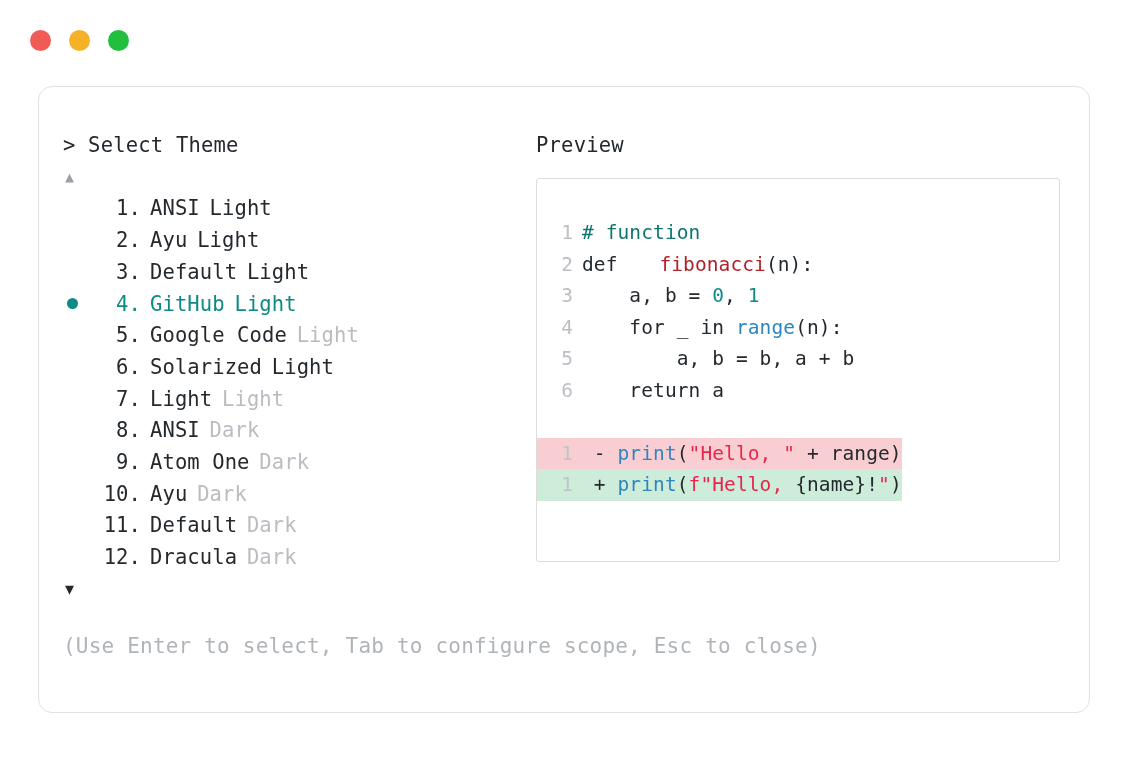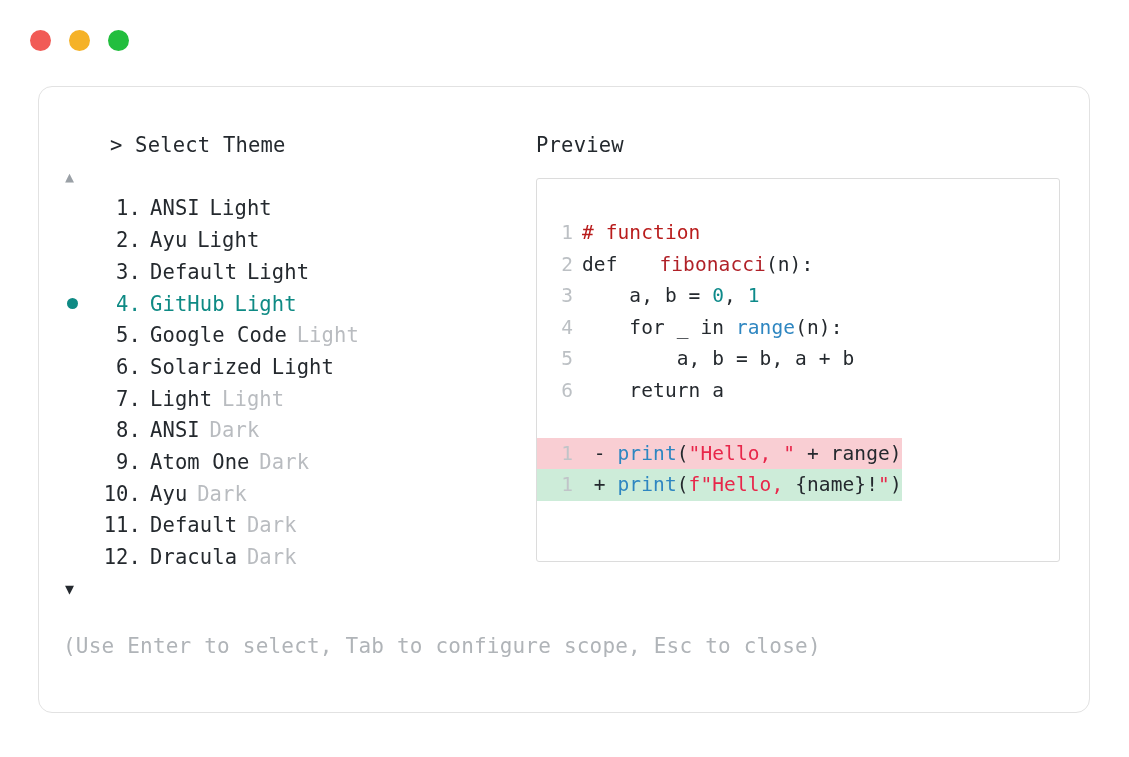--- a/index.html
+++ b/index.html
@@ -56,21 +56,20 @@
     left: 24px;
     top: 46px;
     width: 470px;
   }
   .prompt-line {
     font-size: 20.5px;
     color: #24292e;
     letter-spacing: 0.2px;
     white-space: pre;
     line-height: 1.2;
-    margin-left: 47px;
   }
   .prompt-caret { color: #24292e; }
 
   .arrow-up, .arrow-down {
     font-size: 15px;
     line-height: 1;
     margin-left: 2px;
     user-select: none;
   }
   .arrow-up {
@@ -175,21 +174,21 @@
   .code-gap { height: 31.5px; }
 
   .diff-line { display: flex; width: 100%; }
   .diff-line .ln { color: #c0c4c8; }
   .diff-removed .code-text { background: #f9ced3; }
   .diff-added .code-text { background: #cdecd9; }
   .diff-removed .ln { background: #f9ced3; }
   .diff-added .ln { background: #cdecd9; }
 
   
-  .c-comment { color: #b91c1c; }
+  .c-comment { color: #0f766e; }
   .c-func    { color: #b02128; margin-left: 30px; }
   .c-num     { color: #0d8a8a; }
   .c-builtin { color: #2e86c1; }
   .c-str     { color: #e8264a; }
   .c-plain   { color: #24292e; }
 </style>
 </head>
 <body>
 
 <div class="titlebar">

